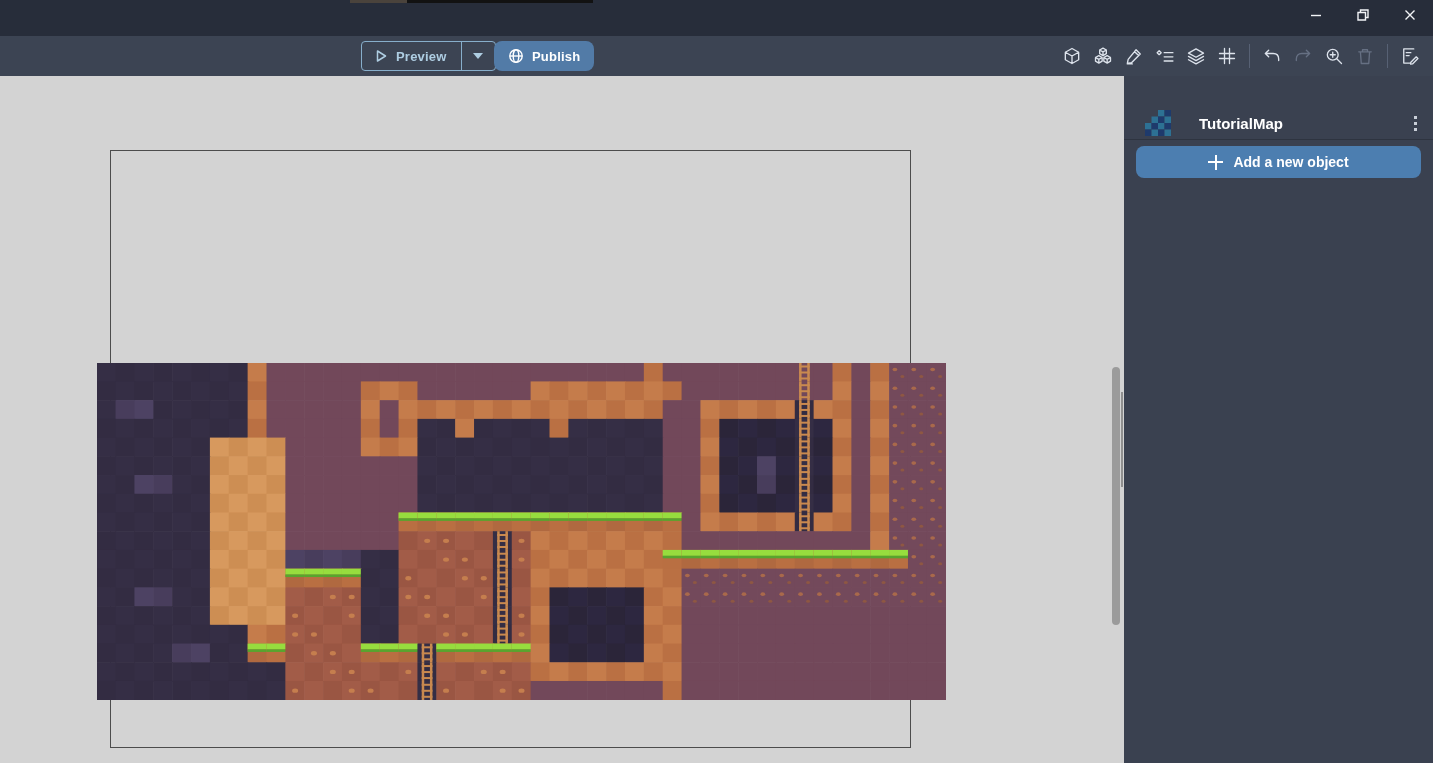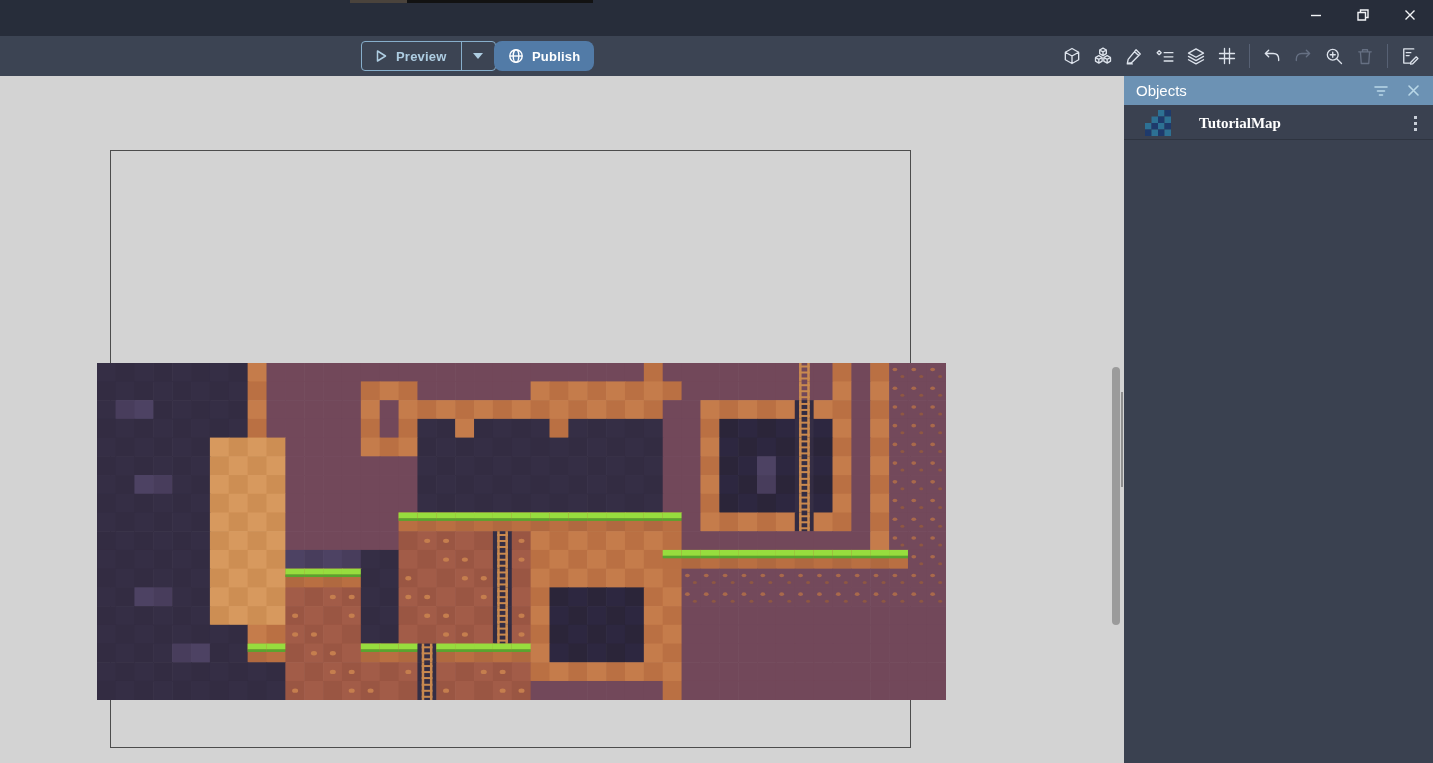--- a/index.html
+++ b/index.html
@@ -46,21 +46,21 @@
 
   
   .panel { position:absolute; left:1124px; top:76px; width:309px; height:687px; background:#3a4150; }
   .panel-header { position:absolute; left:0; top:0; width:309px; height:29px; background:#6c92b4;
                   display:flex; align-items:center; }
   .panel-title { color:#ffffff; font-size:15px; margin-left:12px; }
   .panel-header-icons { margin-left:auto; display:flex; align-items:center; gap:12px; margin-right:10px; }
   .ph-btn { width:20px; height:20px; display:flex; align-items:center; justify-content:center; cursor:pointer; }
   .ph-btn svg { stroke:#b9d7e7; stroke-width:1.6; fill:none; stroke-linecap:round; }
   .object-row { position:absolute; left:0; top:31px; width:309px; height:32px; display:flex;
-                align-items:center; cursor:pointer;font-family:Liberation Serif, serif; }
+                align-items:center; cursor:pointer; }
   .object-thumb { width:26px; height:26px; margin-left:21px; }
   .object-label { color:#ffffff; font-size:15px; font-weight:bold; margin-left:28px; }
   .kebab { margin-left:auto; margin-right:16px; display:flex; flex-direction:column; gap:3px; cursor:pointer; }
   .kebab i { width:3px; height:3px; background:#c9cfd8; display:block; }
   .row-divider { position:absolute; left:0; top:63px; width:309px; height:1px; background:#2e3440; }
   .add-btn { position:absolute; left:12px; top:70px; width:285px; height:32px; background:#4c7eb0;
              border-radius:8px; display:flex; align-items:center; justify-content:center; gap:10px;
              color:#ffffff; cursor:pointer; }
   .add-btn span { font-size:14px; font-weight:bold; }
   .plus { position:relative; width:15px; height:15px; }
@@ -1327,35 +1327,20 @@
           <rect x="792.1" y="317.97777777777776" width="19.46666666666667" height="19.322222222222223" fill="#72485a"></rect>
           <rect x="810.9666666666667" y="317.97777777777776" width="19.46666666666667" height="19.322222222222223" fill="#72485a"></rect>
           <rect x="829.8333333333334" y="317.97777777777776" width="19.46666666666667" height="19.322222222222223" fill="#72485a"></rect>
         </svg>
     </div>
     <div class="v-scrollbar"></div>
     <div class="v-scrollline"></div>
   </div>
 
   <div class="panel">
-    <div class="panel-header">
-      <span class="panel-title">Objects</span>
-      <div class="panel-header-icons">
-        <div class="ph-btn">
-          <svg width="14" height="12" viewBox="0 0 14 12">
-              <path d="M1 2 H13 M3.5 6 H10.5 M5.5 10 H8.5"></path>
-            </svg>
-        </div>
-        <div class="ph-btn">
-          <svg width="13" height="13" viewBox="0 0 13 13">
-              <path d="M2 2 L11 11 M11 2 L2 11"></path>
-            </svg>
-        </div>
-      </div>
-    </div>
 
     <div class="object-row">
       <svg class="object-thumb" viewBox="0 0 26 26">
         <g id="thumb-cells">
             <rect x="13" y="0" width="6.5" height="6.5" fill="#2d7194"></rect>
             <rect x="19.5" y="0" width="6.5" height="6.5" fill="#1e3a6c"></rect>
             <rect x="6.5" y="6.5" width="6.5" height="6.5" fill="#2d7194"></rect>
             <rect x="13" y="6.5" width="6.5" height="6.5" fill="#1e3a6c"></rect>
             <rect x="19.5" y="6.5" width="6.5" height="6.5" fill="#2d7194"></rect>
             <rect x="0" y="13" width="6.5" height="6.5" fill="#2d7194"></rect>
@@ -1370,15 +1355,19 @@
       </svg>
       <span class="object-label">TutorialMap</span>
       <div class="kebab">
           <i></i>
           <i></i>
           <i></i>
         </div>
     </div>
     <div class="row-divider"></div>
 
+    <div class="add-btn">
+      <i class="plus"></i>
+      <span>Add a new object</span>
+    </div>
   </div>
 
 </div>
 
 </body></html>

